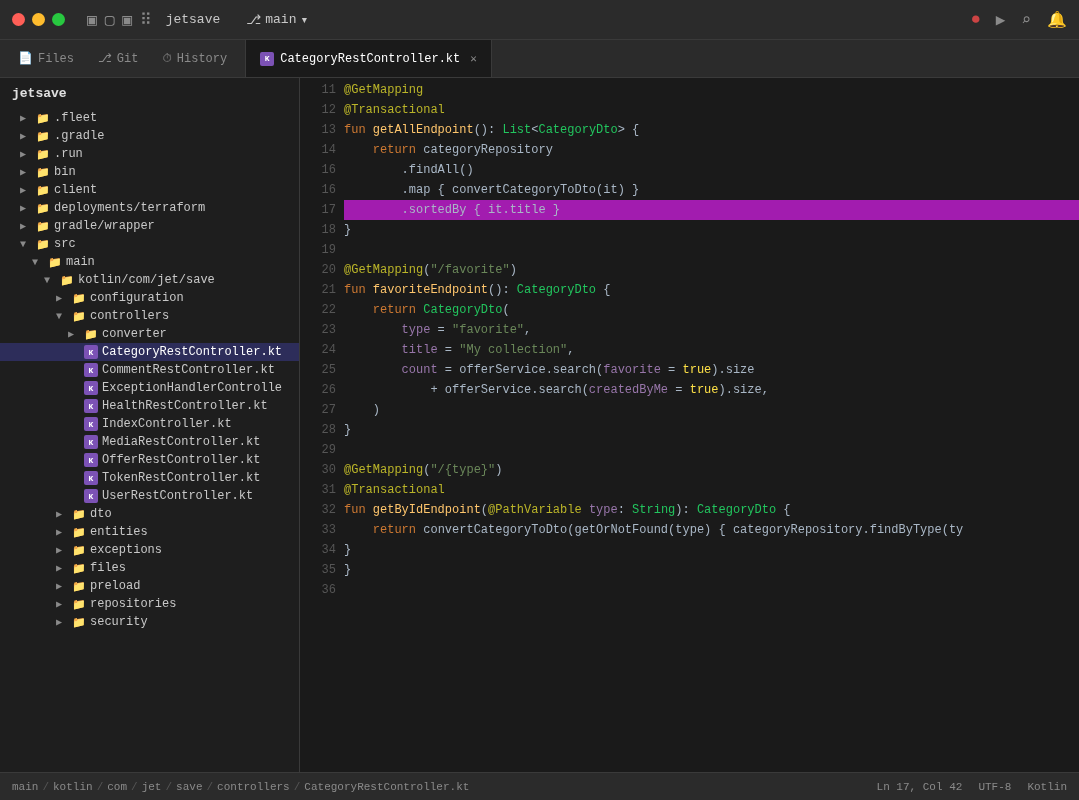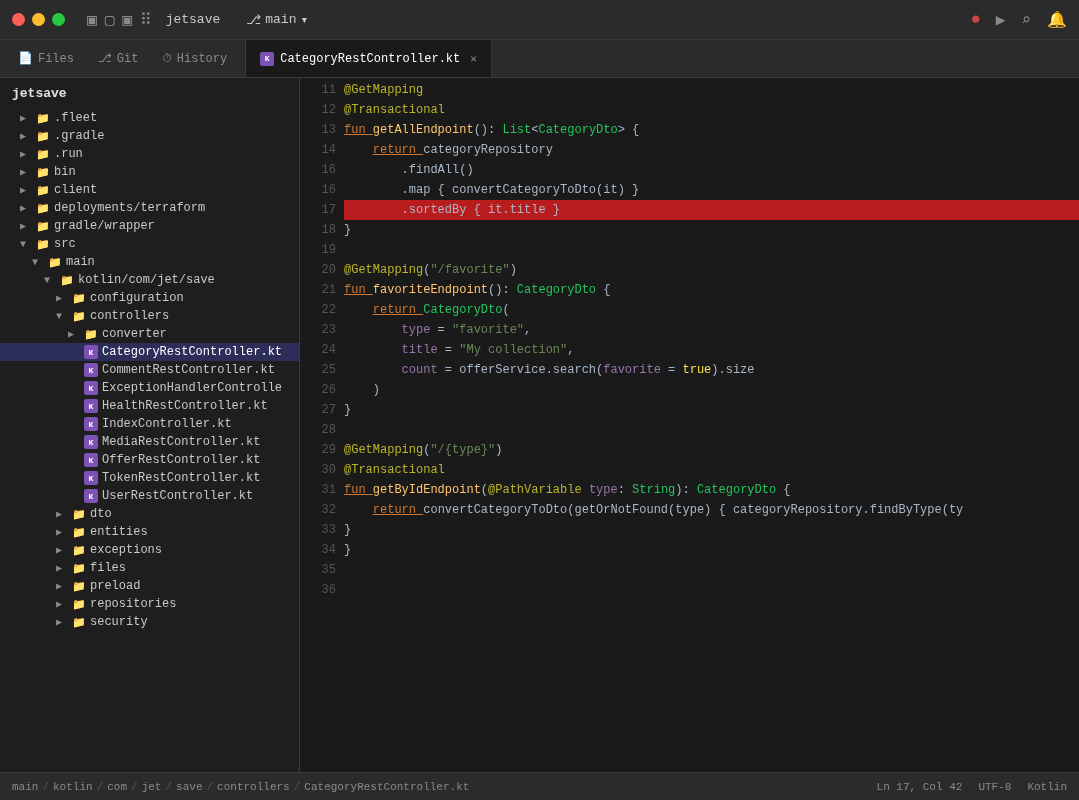--- a/index.html
+++ b/index.html
@@ -236,25 +236,25 @@
       flex: 1;
       padding-top: 2px;
     }
     .code-line {
       line-height: 20px;
       font-size: 12px;
       white-space: pre;
       padding-right: 4px;
     }
     .code-line.highlighted {
-      background: #b91c1c;
-    }
-
-    
-    .kw { color: #cc7832; text-decoration: underline; }       
+      background: #a21caf;
+    }
+
+    
+    .kw { color: #cc7832; }       
     .ann { color: #bbb529; }      
     .fn { color: #ffc66d; }       
     .str { color: #6a8759; }      
     .type { color: #22c55e; }     
     .param { color: #9876aa; }    
     .num { color: #6897bb; }      
     .plain { color: #a9b7c6; }       
     .bool { color: #fde047; }     
 
     
@@ -528,20 +528,21 @@
         <div class="code-line">        <span class="plain">.map { convertCategoryToDto(it) }</span></div>
         <div class="code-line highlighted">        <span class="plain">.sortedBy { it.title }</span></div>
         <div class="code-line"><span class="plain">}</span></div>
         <div class="code-line"> </div>
         <div class="code-line"><span class="ann">@GetMapping</span><span class="plain">(</span><span class="str">"/favorite"</span><span class="plain">)</span></div>
         <div class="code-line"><span class="kw">fun </span><span class="fn">favoriteEndpoint</span><span class="plain">(): </span><span class="type">CategoryDto</span><span class="plain"> {</span></div>
         <div class="code-line">    <span class="kw">return </span><span class="type">CategoryDto</span><span class="plain">(</span></div>
         <div class="code-line">        <span class="param">type</span><span class="plain"> = </span><span class="str">"favorite"</span><span class="plain">,</span></div>
         <div class="code-line">        <span class="param">title</span><span class="plain"> = </span><span class="str">"My collection"</span><span class="plain">,</span></div>
         <div class="code-line">        <span class="param">count</span><span class="plain"> = offerService.search(</span><span class="param">favorite</span><span class="plain"> = </span><span class="bool">true</span><span class="plain">).size</span></div>
+        <div class="code-line">            <span class="plain">+ offerService.search(</span><span class="param">createdByMe</span><span class="plain"> = </span><span class="bool">true</span><span class="plain">).size,</span></div>
         <div class="code-line">    <span class="plain">)</span></div>
         <div class="code-line"><span class="plain">}</span></div>
         <div class="code-line"> </div>
         <div class="code-line"><span class="ann">@GetMapping</span><span class="plain">(</span><span class="str">"/{type}"</span><span class="plain">)</span></div>
         <div class="code-line"><span class="ann">@Transactional</span></div>
         <div class="code-line"><span class="kw">fun </span><span class="fn">getByIdEndpoint</span><span class="plain">(</span><span class="ann">@PathVariable</span><span class="plain"> </span><span class="param">type</span><span class="plain">: </span><span class="type">String</span><span class="plain">): </span><span class="type">CategoryDto</span><span class="plain"> {</span></div>
         <div class="code-line">    <span class="kw">return </span><span class="plain">convertCategoryToDto(getOrNotFound(type) { categoryRepository.findByType(ty</span></div>
         <div class="code-line"><span class="plain">}</span></div>
         <div class="code-line"><span class="plain">}</span></div>
       </div>

